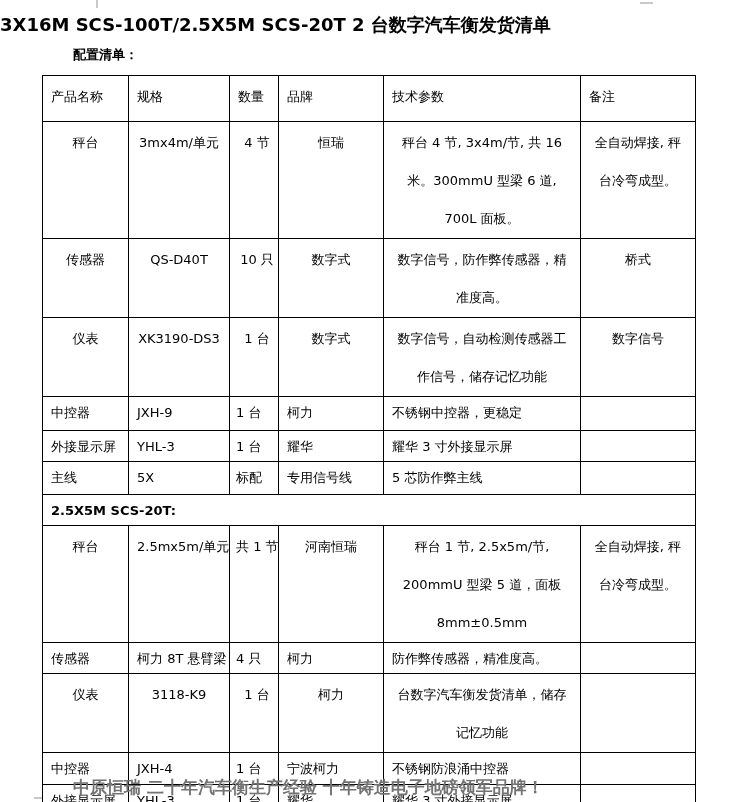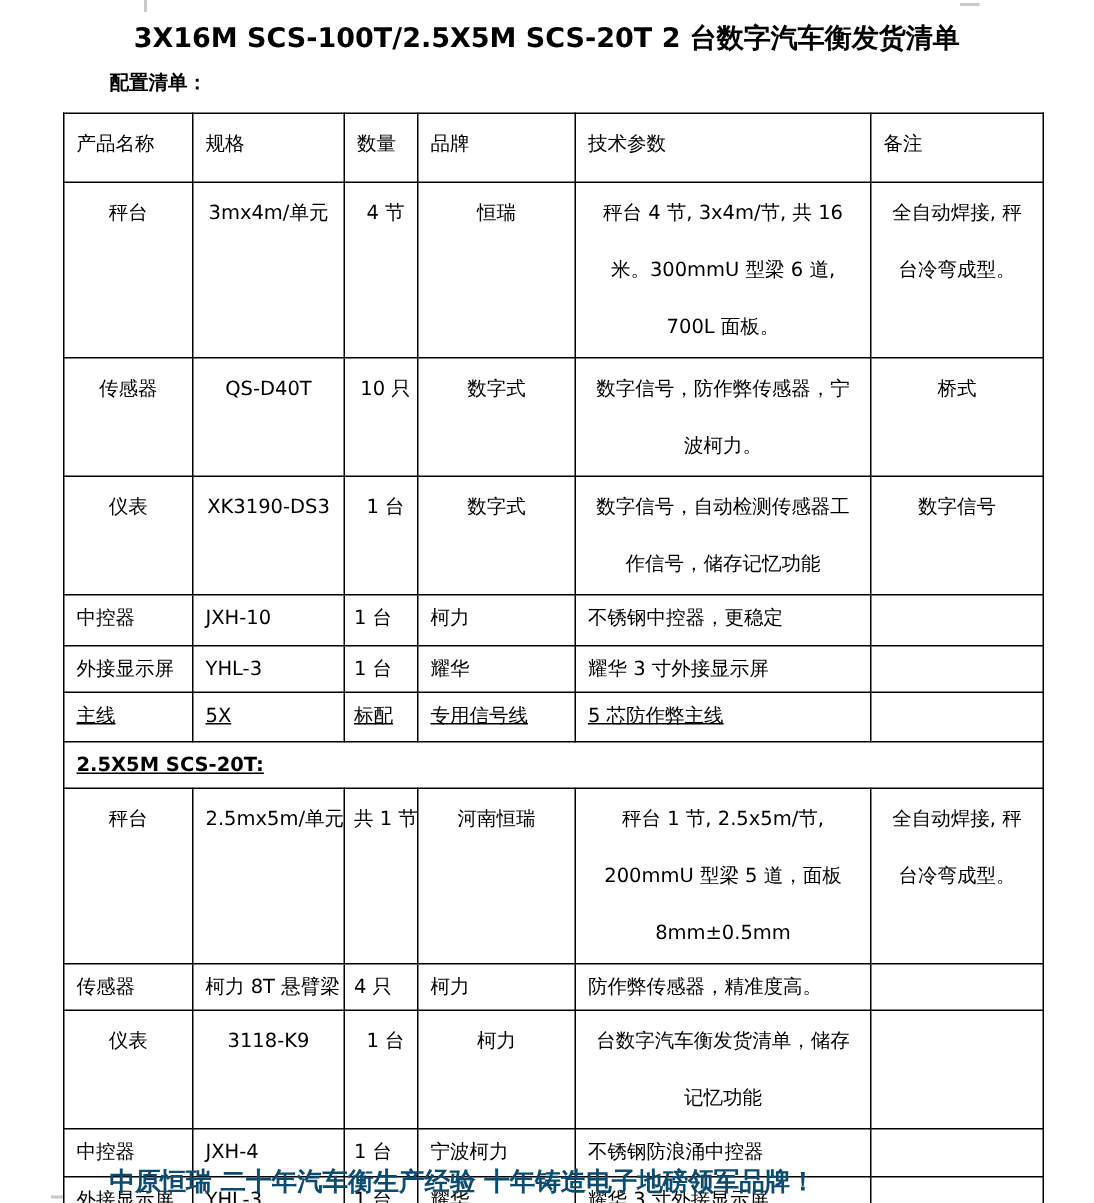--- a/index.html
+++ b/index.html
@@ -1,21 +1,21 @@
 <!DOCTYPE html>
 <html><head>
 <meta charset="utf-8">
 <style>
   html,body{margin:0;padding:0;}
   body{
     width:729px;height:802px;background:#ffffff;position:relative;
     font-family:"DejaVu Sans",sans-serif;color:#000;overflow:hidden;
   }
   .title{
-    position:absolute;top:13px;left:0;width:729px;text-align:center;
+    position:absolute;top:13px;left:0;width:729px;
     font-size:18px;font-weight:bold;letter-spacing:0px;white-space:nowrap;
   }
   .subtitle{
     position:absolute;top:46px;left:73px;font-size:13px;font-weight:bold;text-align:center;
   }
   table.cfg{
     position:absolute;left:42px;top:75px;width:653px;
     border-collapse:collapse;table-layout:fixed;font-size:13px;
   }
   .cfg th,.cfg td{
@@ -74,56 +74,56 @@
         <td>4 节</td>
         <td>恒瑞</td>
         <td>秤台 4 节, 3x4m/节, 共 16 米。300mmU 型梁 6 道, 700L 面板。</td>
         <td>全自动焊接, 秤台冷弯成型。</td>
       </tr>
       <tr class="ml" style="height: 63px;">
         <td>传感器</td>
         <td>QS-D40T</td>
         <td>10 只</td>
         <td>数字式</td>
-        <td>数字信号，防作弊传感器，宁波柯力。</td>
+        <td>数字信号，防作弊传感器，精准度高。</td>
         <td>桥式</td>
       </tr>
       <tr class="ml" style="height: 61px;">
         <td>仪表</td>
         <td>XK3190-DS3</td>
         <td>1 台</td>
         <td>数字式</td>
         <td>数字信号，自动检测传感器工作信号，储存记忆功能</td>
         <td>数字信号</td>
       </tr>
       <tr class="sl" style="height: 34px;">
         <td>中控器</td>
-        <td>JXH-10</td>
+        <td>JXH-9</td>
         <td>1 台</td>
         <td>柯力</td>
         <td>不锈钢中控器，更稳定</td>
         <td></td>
       </tr>
       <tr class="sl" style="height: 31px;">
         <td>外接显示屏</td>
         <td>YHL-3</td>
         <td>1 台</td>
         <td>耀华</td>
         <td>耀华 3 寸外接显示屏</td>
         <td></td>
       </tr>
-      <tr class="sl" style="height: 33px; text-decoration: underline;">
+      <tr class="sl" style="height: 33px;">
         <td>主线</td>
         <td>5X</td>
         <td>标配</td>
         <td>专用信号线</td>
         <td>5 芯防作弊主线</td>
         <td></td>
       </tr>
-      <tr class="divider" style="height: 21px; text-decoration: underline;">
+      <tr class="divider" style="height: 21px;">
         <td colspan="6">2.5X5M SCS-20T:</td>
       </tr>
       <tr class="ml" style="height: 85px;">
         <td>秤台</td>
         <td>2.5mx5m/单元</td>
         <td>共 1 节</td>
         <td>河南恒瑞</td>
         <td>秤台 1 节, 2.5x5m/节, 200mmU 型梁 5 道，面板 8mm±0.5mm</td>
         <td>全自动焊接, 秤台冷弯成型。</td>
       </tr>
@@ -155,13 +155,13 @@
         <td>外接显示屏</td>
         <td>YHL-3</td>
         <td>1 台</td>
         <td>耀华</td>
         <td>耀华 3 寸外接显示屏</td>
         <td></td>
       </tr>
     </tbody>
 </table>
 
-<div class="banner" style="color: #0c4a6e;">中原恒瑞 二十年汽车衡生产经验 十年铸造电子地磅领军品牌！</div>
+<div class="banner" style="color: #737373;">中原恒瑞 二十年汽车衡生产经验 十年铸造电子地磅领军品牌！</div>
 
 </body></html>

